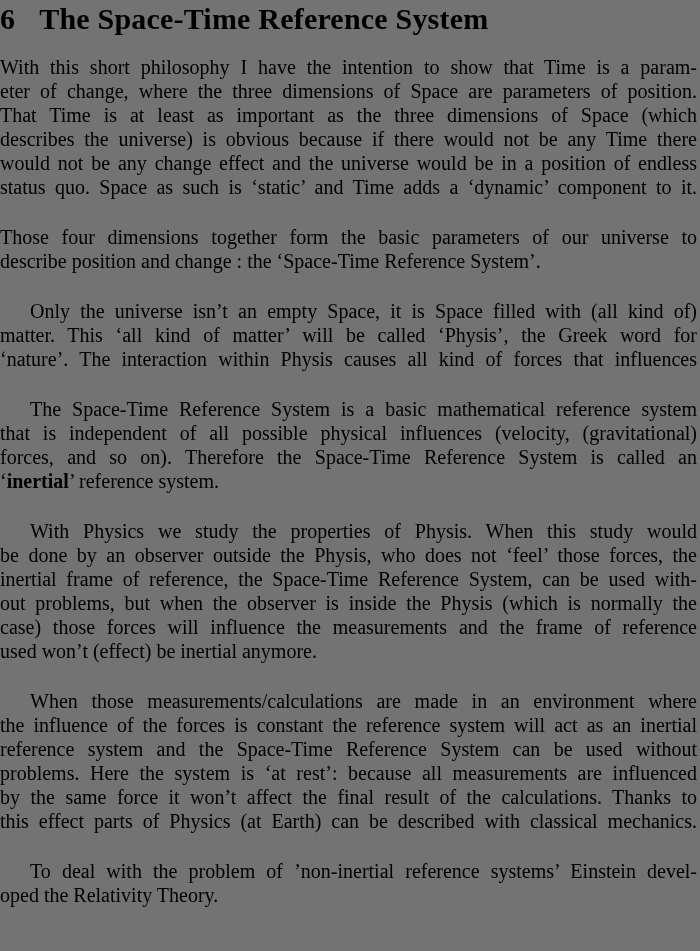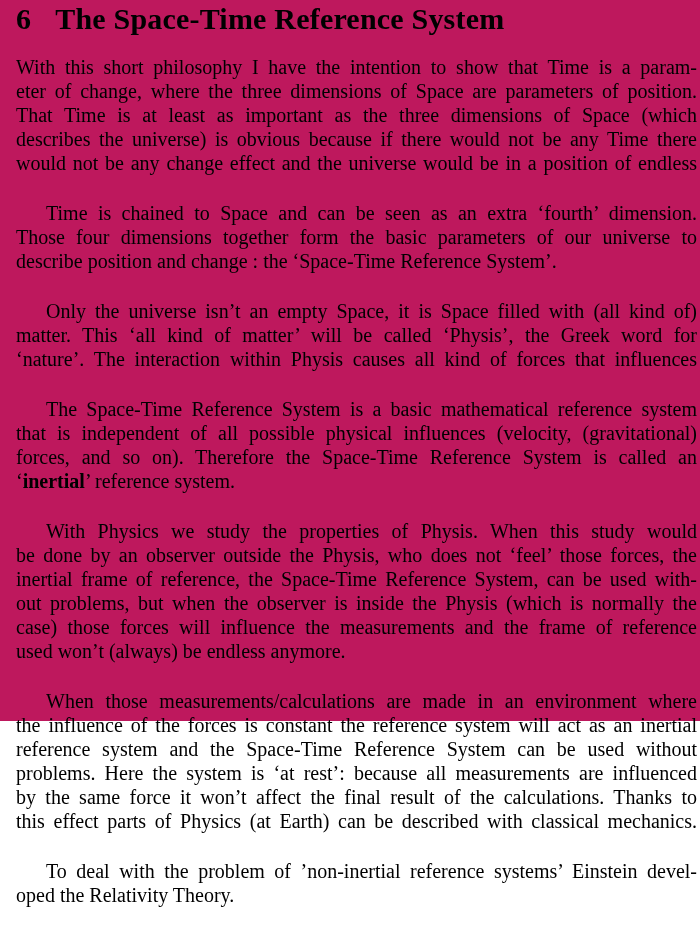--- a/index.html
+++ b/index.html
@@ -10,23 +10,23 @@
   body {
     width: 700px;
     height: 951px;
     overflow: hidden;
     color: #000000;
     font-family: "Liberation Serif", serif;
   }
   .page {
     box-sizing: border-box;
     width: 700px;
-    height: 721px;
-    padding: 2px 3px 0 16px;
-    background: #be185d;
+    height: 951px;
+    padding: 2px 3px 0 0;
+    background: #737373;
   }
   h1.section-heading {
     margin: 0 0 19px 0;
     font-size: 30px;
     line-height: 34px;
     font-weight: bold;
     letter-spacing: 0.2px;
     white-space: nowrap;
   }
   .section-number {
@@ -65,44 +65,44 @@
   <h1 class="section-heading">
     <span class="section-number">6</span><span>The Space-Time Reference System</span>
   </h1>
   <div>
       <div class="paragraph">
         <div class="line"><span>With this short philosophy I have the intention to show that Time is a param-</span></div>
         <div class="line"><span>eter of change, where the three dimensions of Space are parameters of position.</span></div>
         <div class="line"><span>That Time is at least as important as the three dimensions of Space (which</span></div>
         <div class="line"><span>describes the universe) is obvious because if there would not be any Time there</span></div>
         <div class="line"><span>would not be any change effect and the universe would be in a position of endless</span></div>
+        <div class="line"><span>status quo. Space as such is ‘static’ and Time adds a ‘dynamic’ component to it.</span></div>
       </div>
       <div class="paragraph">
-        <div class="line indent"><span>Time is chained to Space and can be seen as an extra ‘fourth’ dimension.</span></div>
         <div class="line"><span>Those four dimensions together form the basic parameters of our universe to</span></div>
         <div class="line short-last"><span>describe position and change : the ‘Space-Time Reference System’.</span></div>
       </div>
       <div class="paragraph">
         <div class="line indent"><span>Only the universe isn’t an empty Space, it is Space filled with (all kind of)</span></div>
         <div class="line"><span>matter.  This ‘all kind of matter’ will be called ‘Physis’, the Greek word for</span></div>
         <div class="line"><span>‘nature’. The interaction within Physis causes all kind of forces that influences</span></div>
       </div>
       <div class="paragraph">
         <div class="line indent"><span>The Space-Time Reference System is a basic mathematical reference system</span></div>
         <div class="line"><span>that is independent of all possible physical influences (velocity, (gravitational)</span></div>
         <div class="line"><span>forces, and so on).  Therefore the Space-Time Reference System is called an</span></div>
         <div class="line short-last"><span>‘</span><strong>inertial</strong><span>’ reference system.</span></div>
       </div>
       <div class="paragraph">
         <div class="line indent"><span>With Physics we study the properties of Physis.  When this study would</span></div>
         <div class="line"><span>be done by an observer outside the Physis, who does not ‘feel’ those forces, the</span></div>
         <div class="line"><span>inertial frame of reference, the Space-Time Reference System, can be used with-</span></div>
         <div class="line"><span>out problems, but when the observer is inside the Physis (which is normally the</span></div>
         <div class="line"><span>case) those forces will influence the measurements and the frame of reference</span></div>
-        <div class="line short-last"><span>used won’t (always) be endless anymore.</span></div>
+        <div class="line short-last"><span>used won’t (effect) be inertial anymore.</span></div>
       </div>
       <div class="paragraph">
         <div class="line indent"><span>When those measurements/calculations are made in an environment where</span></div>
         <div class="line"><span>the influence of the forces is constant the reference system will act as an inertial</span></div>
         <div class="line"><span>reference system and the Space-Time Reference System can be used without</span></div>
         <div class="line"><span>problems. Here the system is ‘at rest’: because all measurements are influenced</span></div>
         <div class="line"><span>by the same force it won’t affect the final result of the calculations. Thanks to</span></div>
         <div class="line"><span>this effect parts of Physics (at Earth) can be described with classical mechanics.</span></div>
       </div>
       <div class="paragraph">

